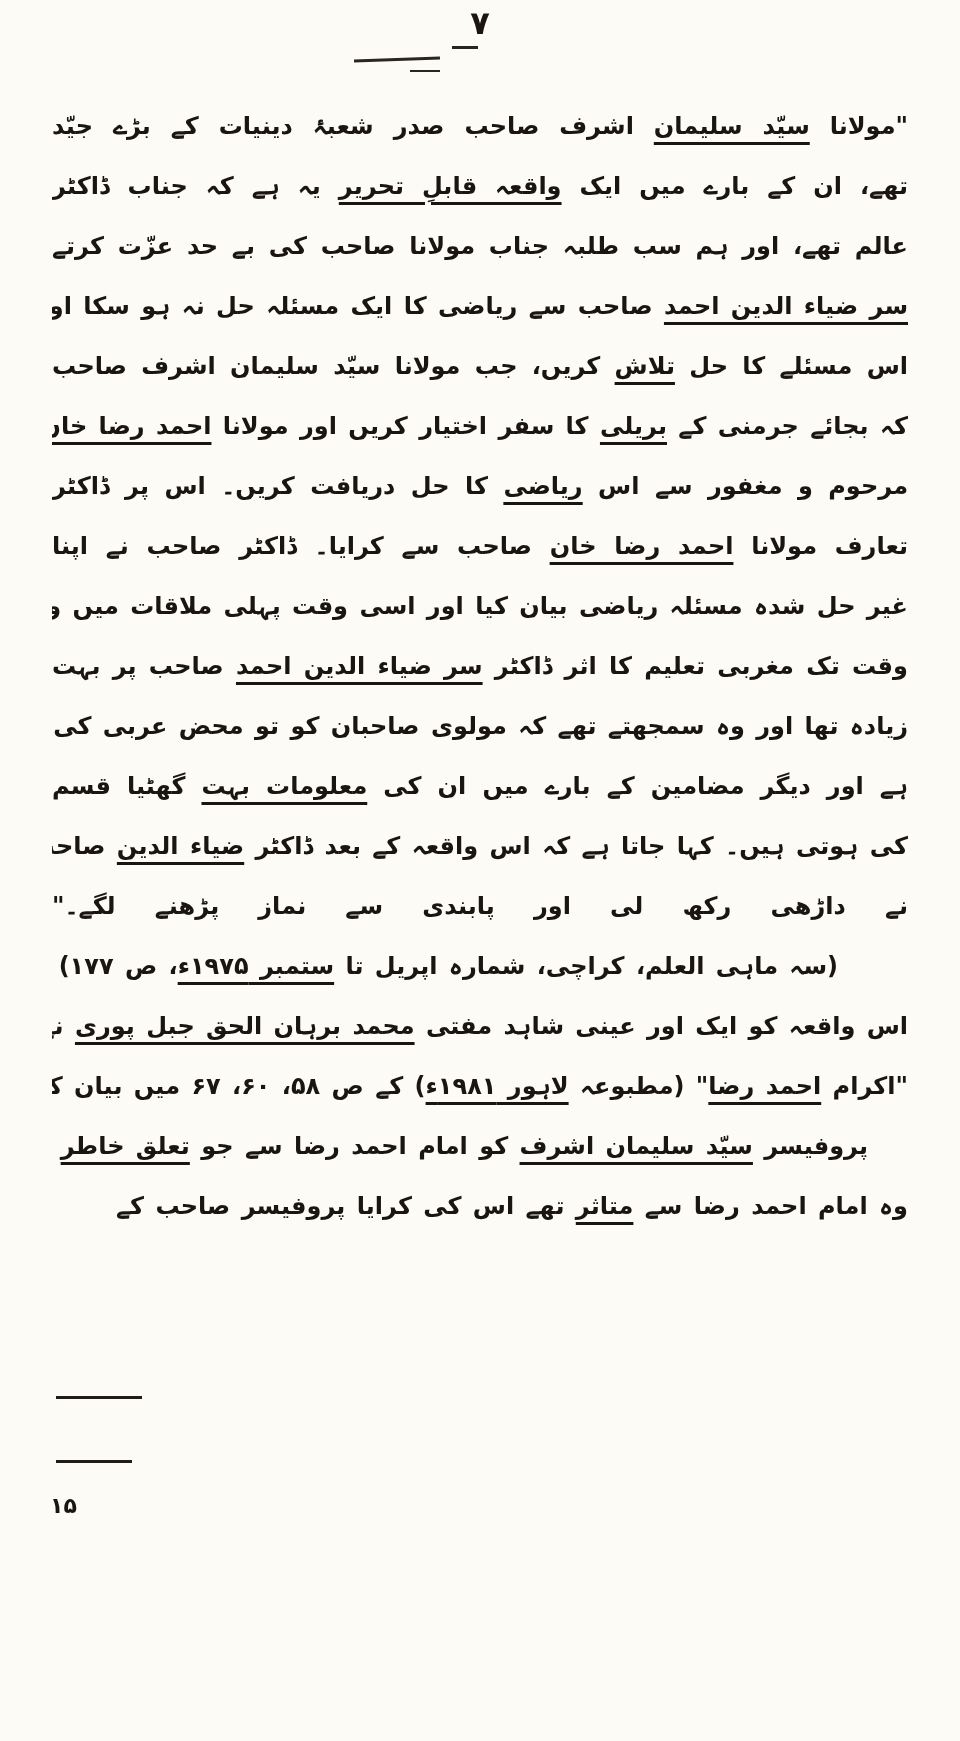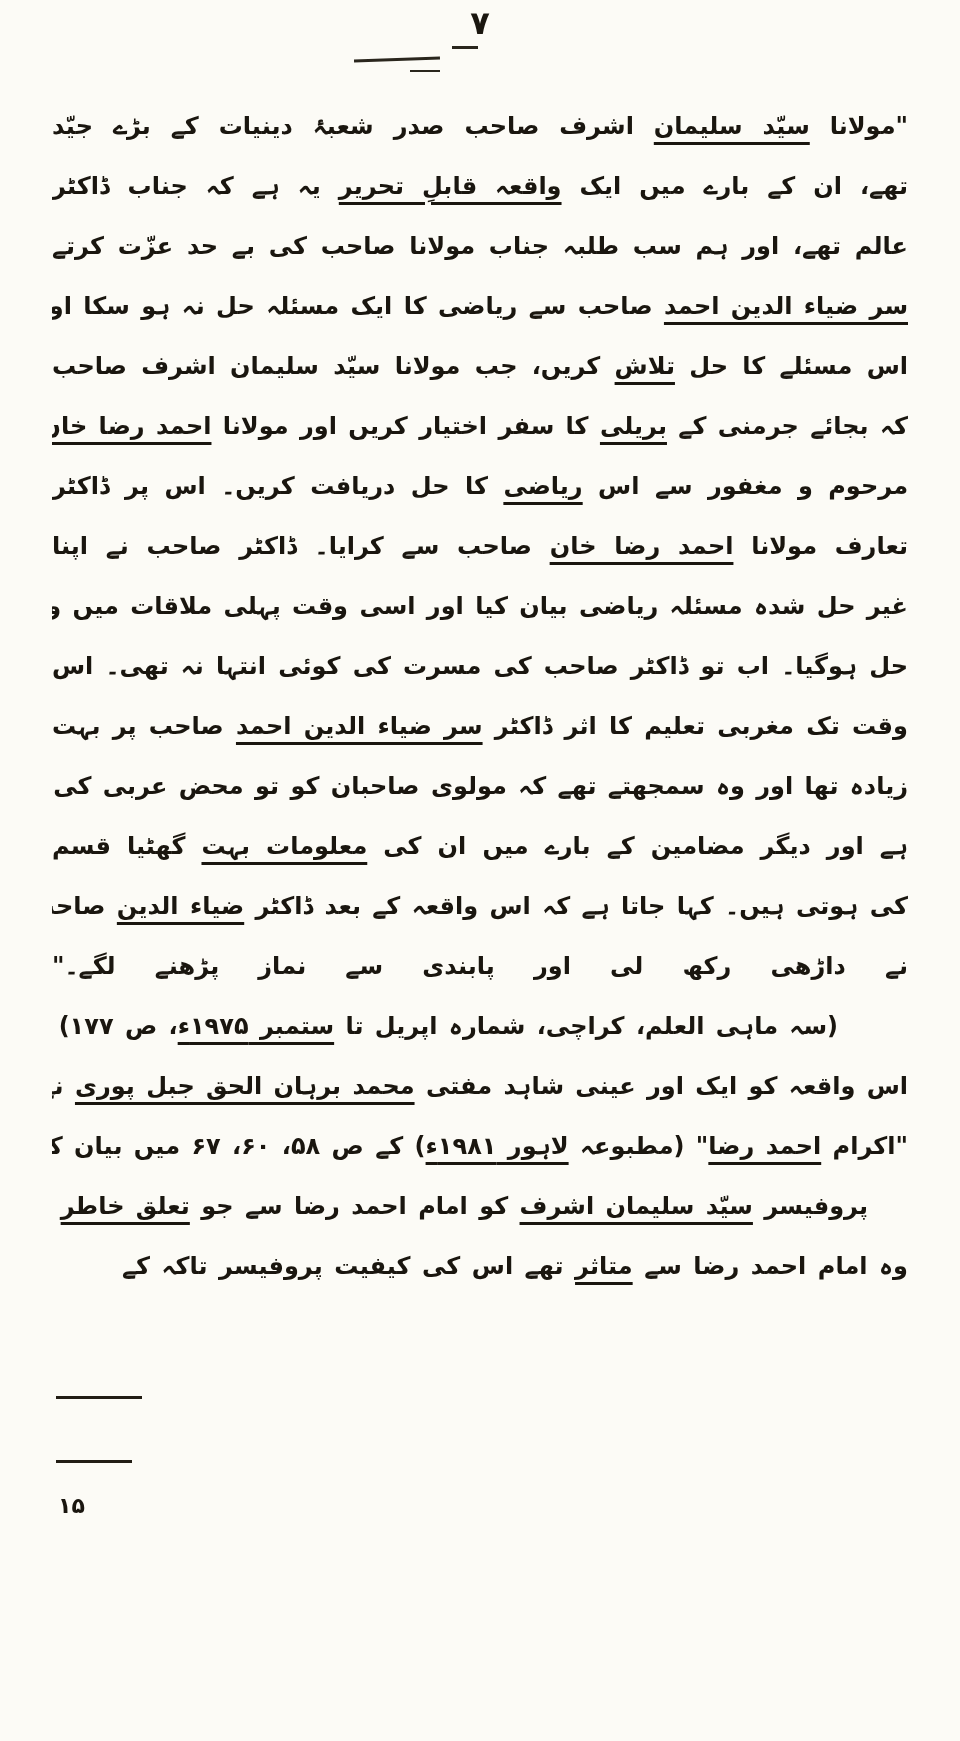--- a/index.html
+++ b/index.html
@@ -43,21 +43,21 @@
   .line.last{padding-left:70px;}
   .u{
     text-decoration:underline;
     text-decoration-thickness:2.5px;
     text-underline-offset:8px;
   }
   .sep-dash{position:absolute;border-top:3px solid #221d14;}
   #dash1{top:1396px;left:56px;width:86px;}
   #dash2{top:1460px;left:56px;width:76px;}
   .fn-num{
-    position:absolute;top:1476px;left:58px;
+    position:absolute;top:1476px;left:50px;
     height:60px;line-height:60px;
     font-size:22px;font-weight:bold;
   }
 </style>
 </head>
 <body>
 
 <div class="page" style="background: rgb(252, 251, 246); color: rgb(26, 22, 15);">
   <div class="pagenum">۷</div>
   <div class="pagenum-dash"></div>
@@ -68,28 +68,27 @@
   <div class="text-block">
       <div class="line"><span>"مولانا </span><span class="u">سیّد سلیمان</span><span> اشرف صاحب صدر شعبۂ دینیات کے بڑے جیّد</span></div>
       <div class="line"><span>تھے، ان کے بارے میں ایک </span><span class="u">واقعہ قابلِ تحریر</span><span> یہ ہے کہ جناب ڈاکٹر</span></div>
       <div class="line"><span>عالم تھے، اور ہم سب طلبہ جناب مولانا صاحب کی بے حد عزّت کرتے</span></div>
       <div class="line"><span class="u">سر ضیاء الدین احمد</span><span> صاحب سے ریاضی کا ایک مسئلہ حل نہ ہو سکا اور</span></div>
       <div class="line"><span>اس مسئلے کا حل </span><span class="u">تلاش</span><span> کریں، جب مولانا سیّد سلیمان اشرف صاحب</span></div>
       <div class="line"><span>کہ بجائے جرمنی کے </span><span class="u">بریلی</span><span> کا سفر اختیار کریں اور مولانا </span><span class="u">احمد رضا خاں</span></div>
       <div class="line"><span>مرحوم و مغفور سے اس </span><span class="u">ریاضی</span><span> کا حل دریافت کریں۔ اس پر ڈاکٹر</span></div>
       <div class="line"><span>تعارف مولانا </span><span class="u">احمد رضا خان</span><span> صاحب سے کرایا۔ ڈاکٹر صاحب نے اپنا</span></div>
       <div class="line"><span>غیر حل شدہ مسئلہ ریاضی بیان کیا اور اسی وقت پہلی ملاقات میں وہ مسئلہ</span></div>
-      <div class="line"><span>حل ہوگیا۔ اب تو ڈاکٹر صاحب کی مسرت کی کوئی انتہا نہ تھی۔ اس</span></div>
       <div class="line"><span>وقت تک مغربی تعلیم کا اثر ڈاکٹر </span><span class="u">سر ضیاء الدین احمد</span><span> صاحب پر بہت</span></div>
       <div class="line"><span>زیادہ تھا اور وہ سمجھتے تھے کہ مولوی صاحبان کو تو محض عربی کی لیاقت ہوتی</span></div>
       <div class="line"><span>ہے اور دیگر مضامین کے بارے میں ان کی </span><span class="u">معلومات بہت</span><span> گھٹیا قسم</span></div>
       <div class="line"><span>کی ہوتی ہیں۔ کہا جاتا ہے کہ اس واقعہ کے بعد ڈاکٹر </span><span class="u">ضیاء الدین</span><span> صاحب</span></div>
       <div class="line"><span>نے داڑھی رکھ لی اور پابندی سے نماز پڑھنے لگے۔"</span></div>
       <div class="line citation"><span>(سہ ماہی العلم، کراچی، شمارہ اپریل تا </span><span class="u">ستمبر ۱۹۷۵ء</span><span>، ص ۱۷۷)</span></div>
       <div class="line"><span>اس واقعہ کو ایک اور عینی شاہد مفتی </span><span class="u">محمد برہان الحق جبل پوری</span><span> نے اپنی کتاب</span></div>
       <div class="line"><span>"اکرام </span><span class="u">احمد رضا</span><span>" (مطبوعہ </span><span class="u">لاہور ۱۹۸۱ء</span><span>) کے ص ۵۸، ۶۰، ۶۷ میں بیان کیا ہے۔</span></div>
       <div class="line indent"><span>پروفیسر </span><span class="u">سیّد سلیمان اشرف</span><span> کو امام احمد رضا سے جو </span><span class="u">تعلق خاطر</span><span> تھا اور جس حد تک</span></div>
-      <div class="line last"><span>وہ امام احمد رضا سے </span><span class="u">متاثر</span><span> تھے اس کی کیفیت پروفیسر تاکہ کے</span></div>
+      <div class="line last"><span>وہ امام احمد رضا سے </span><span class="u">متاثر</span><span> تھے اس کی کرایا پروفیسر صاحب کے</span></div>
     </div>
   <div class="sep-dash" id="dash1"></div>
   <div class="sep-dash" id="dash2"></div>
   <div class="fn-num">۱۵</div>
 </div>
 
 </body></html>

